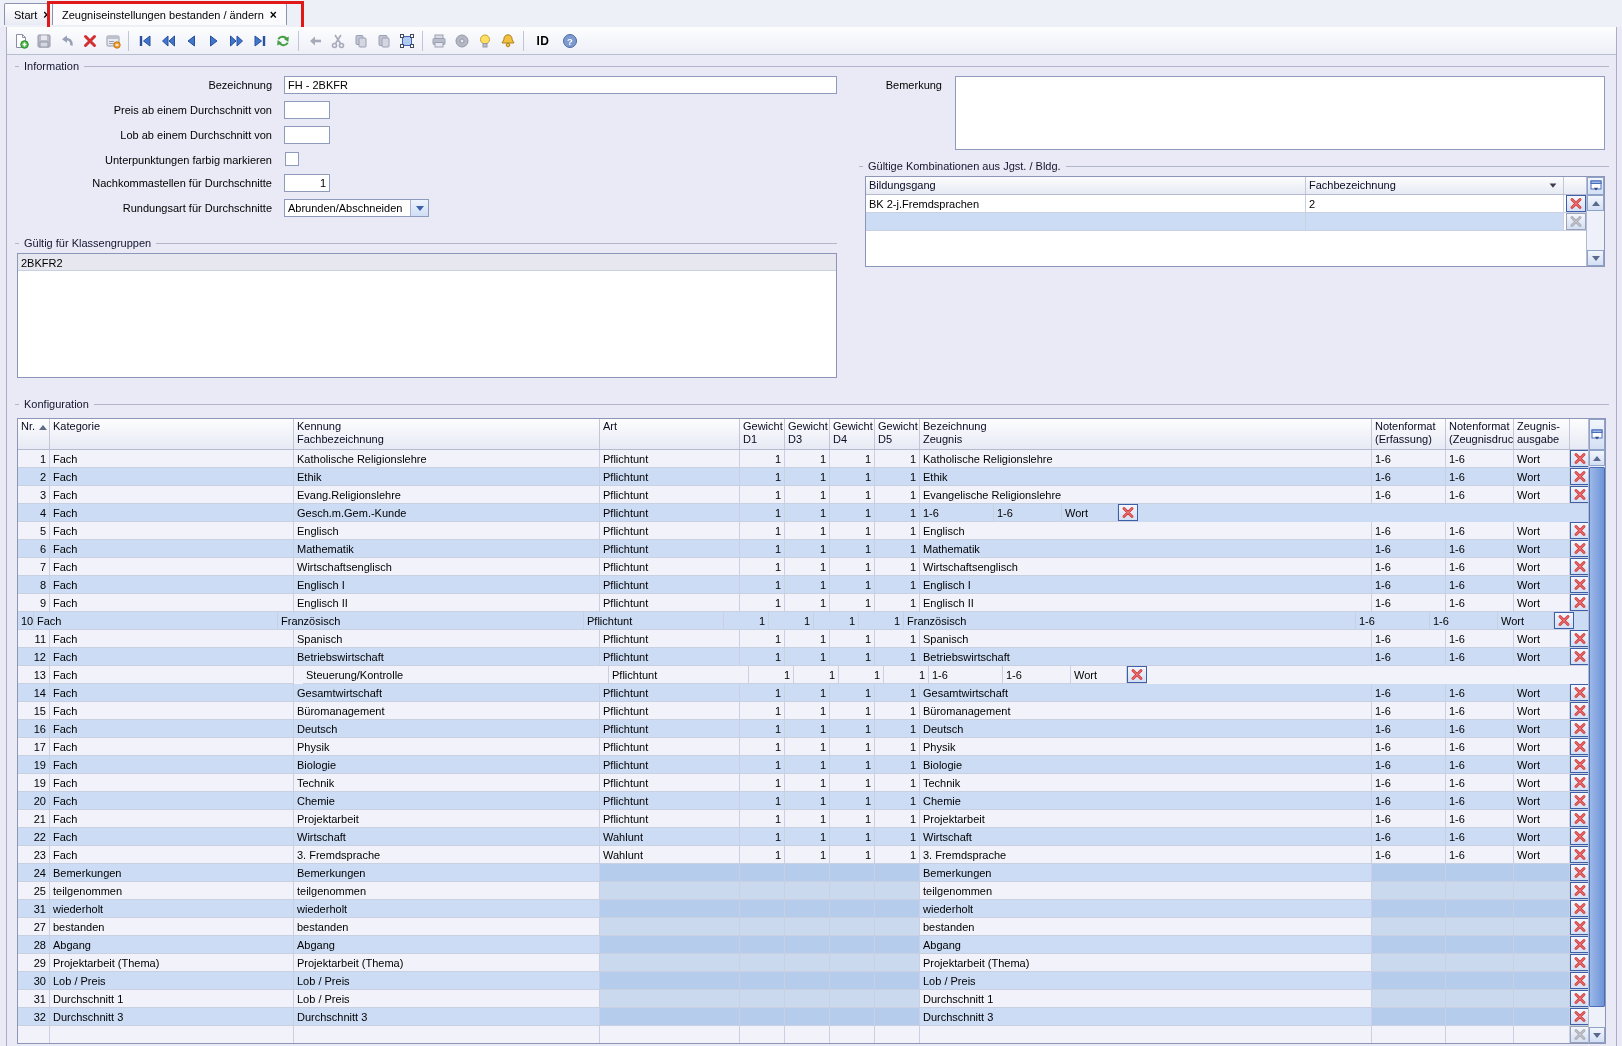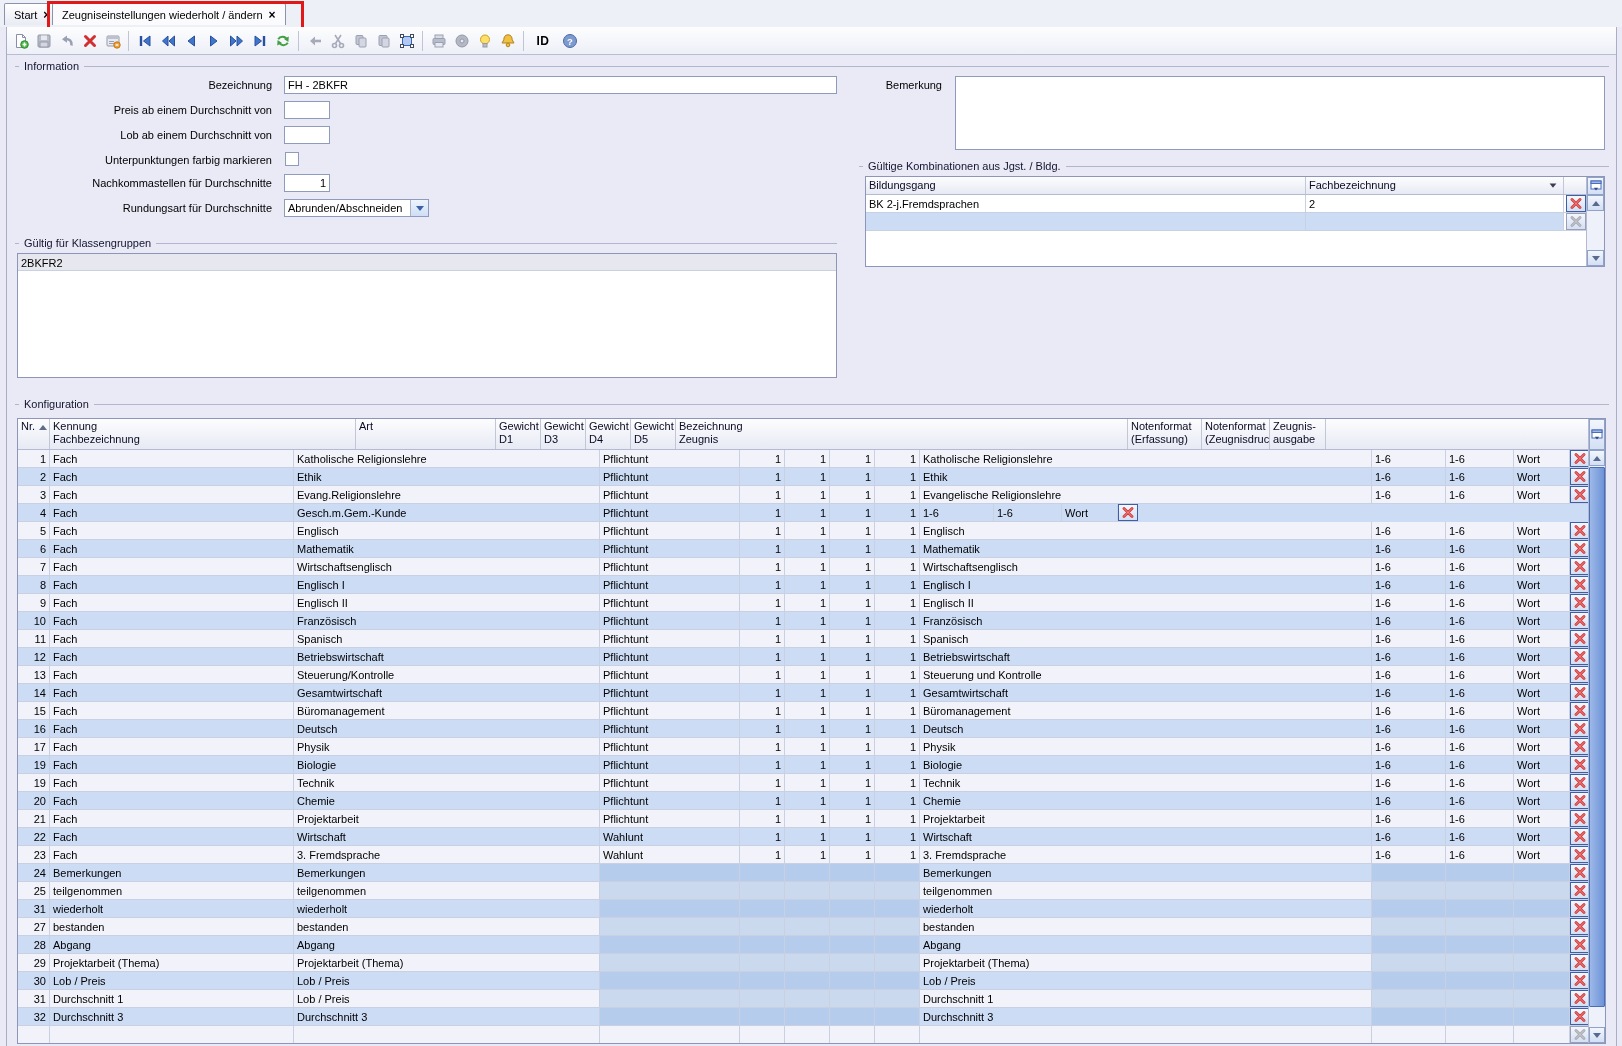--- a/index.html
+++ b/index.html
@@ -75,21 +75,21 @@
 </style>
 </head>
 <body>
 
 <div class="tabbar">
   <div class="tab tab-start">
     <span>Start</span>
     <span class="tclose">×</span>
   </div>
   <div class="tab tab-active">
-    <span>Zeugniseinstellungen wiederholt / ändern</span>
+    <span>Zeugniseinstellungen bestanden / ändern</span>
     <span class="tclose">×</span>
   </div>
   <div class="tab-hl"></div>
 </div>
 
 <div class="panel">
 
   <div class="toolbar">
     <span class="tbtn">
         <svg width="16" height="16">
@@ -327,20 +327,21 @@
         </div>
       </div>
   </div>
 
   <div class="gline" style="left:8px;top:377px;width:1594px;"></div>
   <div class="gcap" style="left:12px;top:371px;">Konfiguration</div>
 
   <div class="gridbox" style="left:10px;top:391px;width:1589px;height:626px;">
     <div class="ghead" id="khead" style="height:31px;">
         <div class="hc" style="width: 32px;">Nr.<span class="sort-asc" style="margin-left: 4px;"></span></div>
+        <div class="hc" style="width: 244px;">Kategorie</div>
         <div class="hc" style="width: 306px;">Kennung<br>Fachbezeichnung</div>
         <div class="hc" style="width: 140px;">Art</div>
         <div class="hc" style="width: 45px;">Gewicht<br>D1</div>
         <div class="hc" style="width: 45px;">Gewicht<br>D3</div>
         <div class="hc" style="width: 45px;">Gewicht<br>D4</div>
         <div class="hc" style="width: 45px;">Gewicht<br>D5</div>
         <div class="hc" style="width: 452px;">Bezeichnung<br>Zeugnis</div>
         <div class="hc" style="width: 74px;">Notenformat<br>(Erfassung)</div>
         <div class="hc" style="width: 68px;">Notenformat<br>(Zeugnisdruck)</div>
         <div class="hc" style="width: 56px;">Zeugnis-<br>ausgabe</div>
@@ -538,21 +539,21 @@
           <div class="xcell">
             <div class="xbtn">
               <svg width="12" height="11">
                 <path d="M2 1.5l8 8M10 1.5l-8 8" stroke="#d43838" stroke-width="2.8" stroke-linecap="round"></path>
                 <path d="M2 1.5l8 8M10 1.5l-8 8" stroke="#f29090" stroke-width="1" stroke-linecap="round"></path>
               </svg>
             </div>
           </div>
         </div>
         <div class="kr even">
-          <div class="kc r" style="width: 32px;">10</div>
+          <div class="kc r" style="width: 16px;">10</div>
           <div class="kc" style="width: 244px;">Fach</div>
           <div class="kc" style="width: 306px;">Französisch</div>
           <div class="kc" style="width: 140px;">Pflichtunt</div>
           <div class="kc r" style="width: 45px;">1</div>
           <div class="kc r" style="width: 45px;">1</div>
           <div class="kc r" style="width: 45px;">1</div>
           <div class="kc r" style="width: 45px;">1</div>
           <div class="kc" style="width: 452px;">Französisch</div>
           <div class="kc" style="width: 74px;">1-6</div>
           <div class="kc" style="width: 68px;">1-6</div>
@@ -606,27 +607,26 @@
               <svg width="12" height="11">
                 <path d="M2 1.5l8 8M10 1.5l-8 8" stroke="#d43838" stroke-width="2.8" stroke-linecap="round"></path>
                 <path d="M2 1.5l8 8M10 1.5l-8 8" stroke="#f29090" stroke-width="1" stroke-linecap="round"></path>
               </svg>
             </div>
           </div>
         </div>
         <div class="kr odd">
           <div class="kc r" style="width: 32px;">13</div>
           <div class="kc" style="width: 244px;">Fach</div>
-          <div class="kc" style="width: 306px;">Steuerung/Kontrolle</div>
-          <div class="kc" style="width: 140px;">Pflichtunt</div>
-          <div class="kc r" style="width: 45px;">1</div>
-          <div class="kc r" style="width: 45px;">1</div>
-          <div class="kc r" style="width: 45px;">1</div>
-          <div class="kc r" style="width: 45px;">1</div>
-          <div class="kc" style="width: 452px;">Steuerung und Kontrolle</div>
+          <div class="kc" style="width: 306px; margin-left: 9px;">Steuerung/Kontrolle</div>
+          <div class="kc" style="width: 140px;">Pflichtunt</div>
+          <div class="kc r" style="width: 45px;">1</div>
+          <div class="kc r" style="width: 45px;">1</div>
+          <div class="kc r" style="width: 45px;">1</div>
+          <div class="kc r" style="width: 45px;">1</div>
           <div class="kc" style="width: 74px;">1-6</div>
           <div class="kc" style="width: 68px;">1-6</div>
           <div class="kc" style="width: 56px;">Wort</div>
           <div class="xcell">
             <div class="xbtn">
               <svg width="12" height="11">
                 <path d="M2 1.5l8 8M10 1.5l-8 8" stroke="#d43838" stroke-width="2.8" stroke-linecap="round"></path>
                 <path d="M2 1.5l8 8M10 1.5l-8 8" stroke="#f29090" stroke-width="1" stroke-linecap="round"></path>
               </svg>
             </div>

